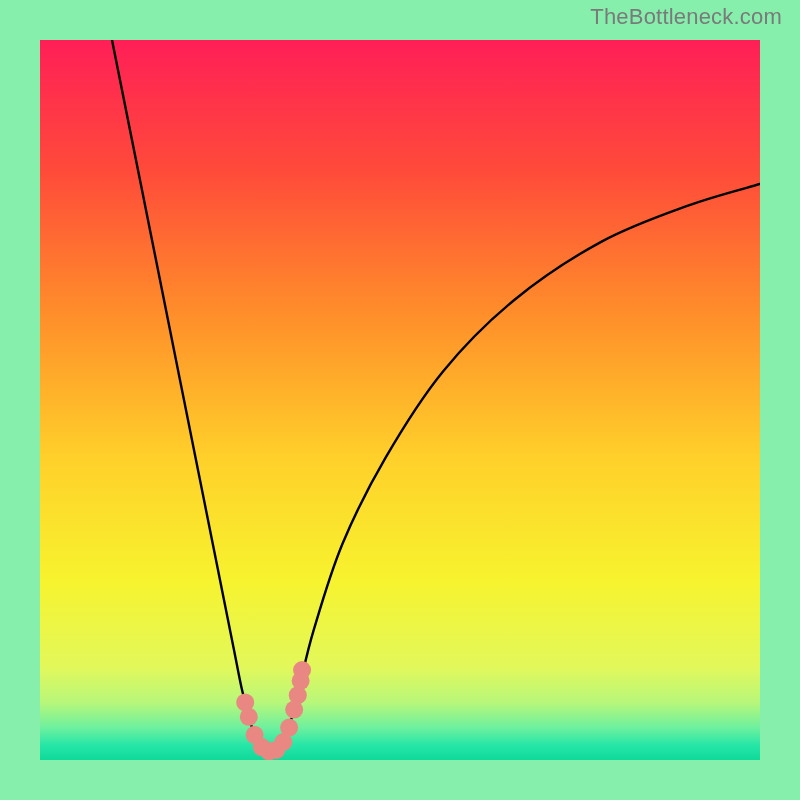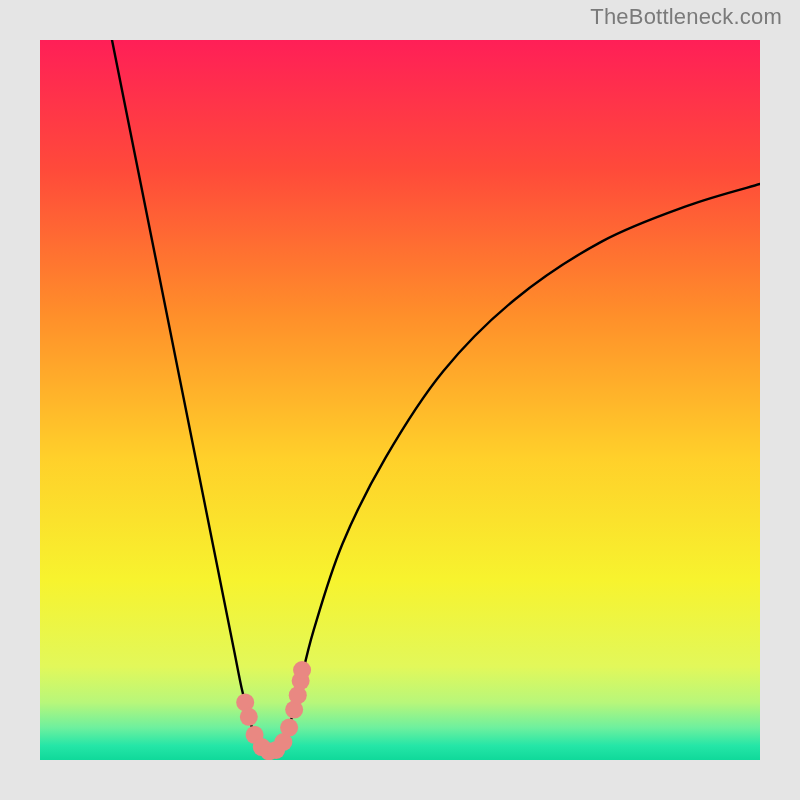--- a/index.html
+++ b/index.html
@@ -8,21 +8,21 @@
     width: 800px;
     height: 800px;
     background: #000;
     overflow: hidden;
     font-family: Arial, Helvetica, sans-serif;
   }
   .outer {
     position: relative;
     width: 800px;
     height: 800px;
-    background: #e5e5e5;
+    background: #86efac;
   }
   .watermark {
     position: absolute;
     top: 4px;
     right: 18px;
     color: #7a7a7a;
     font-size: 22px;
     font-weight: 500;
     letter-spacing: 0.2px;
   }

